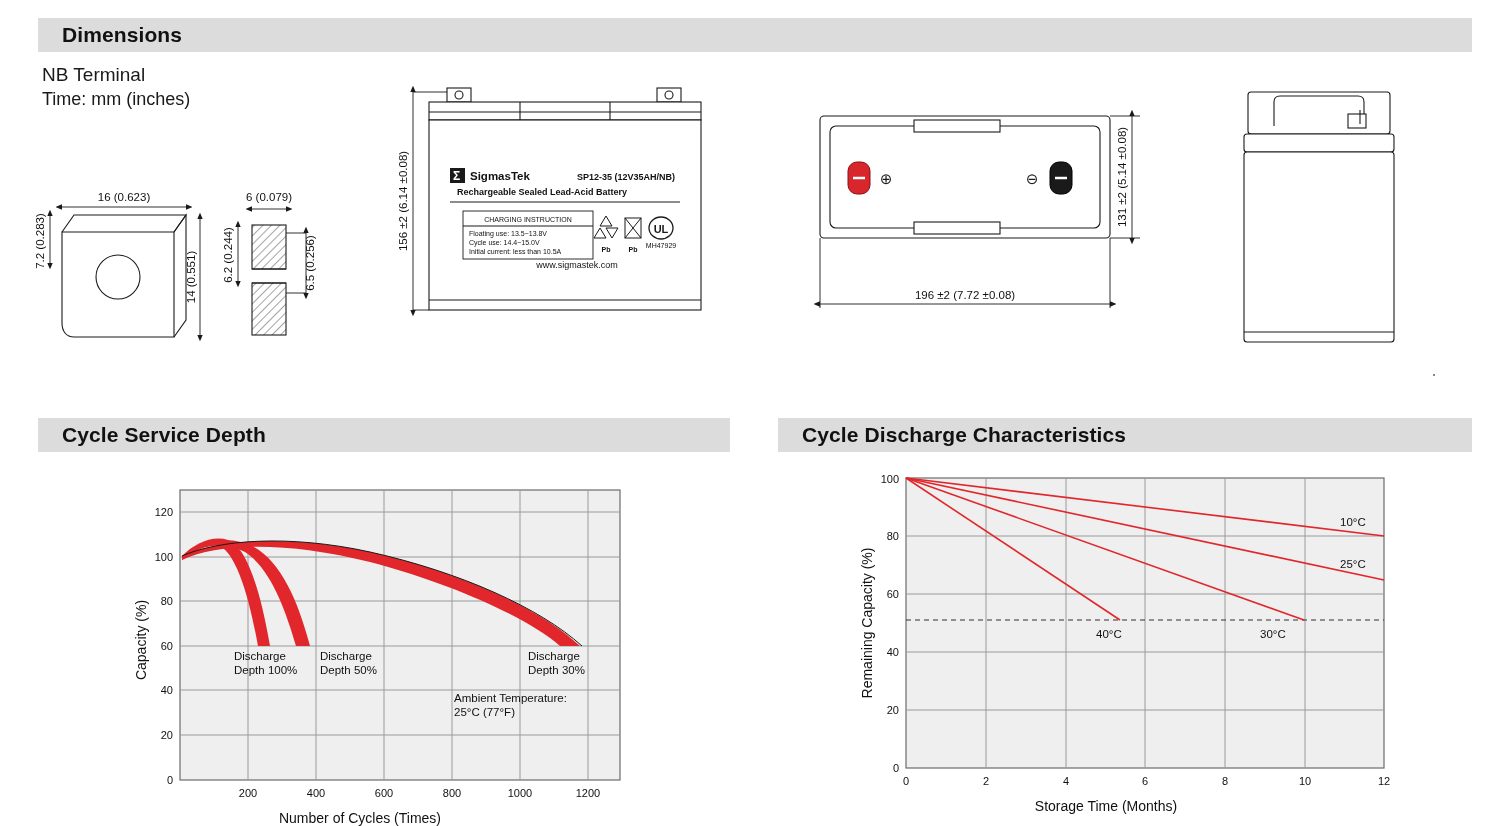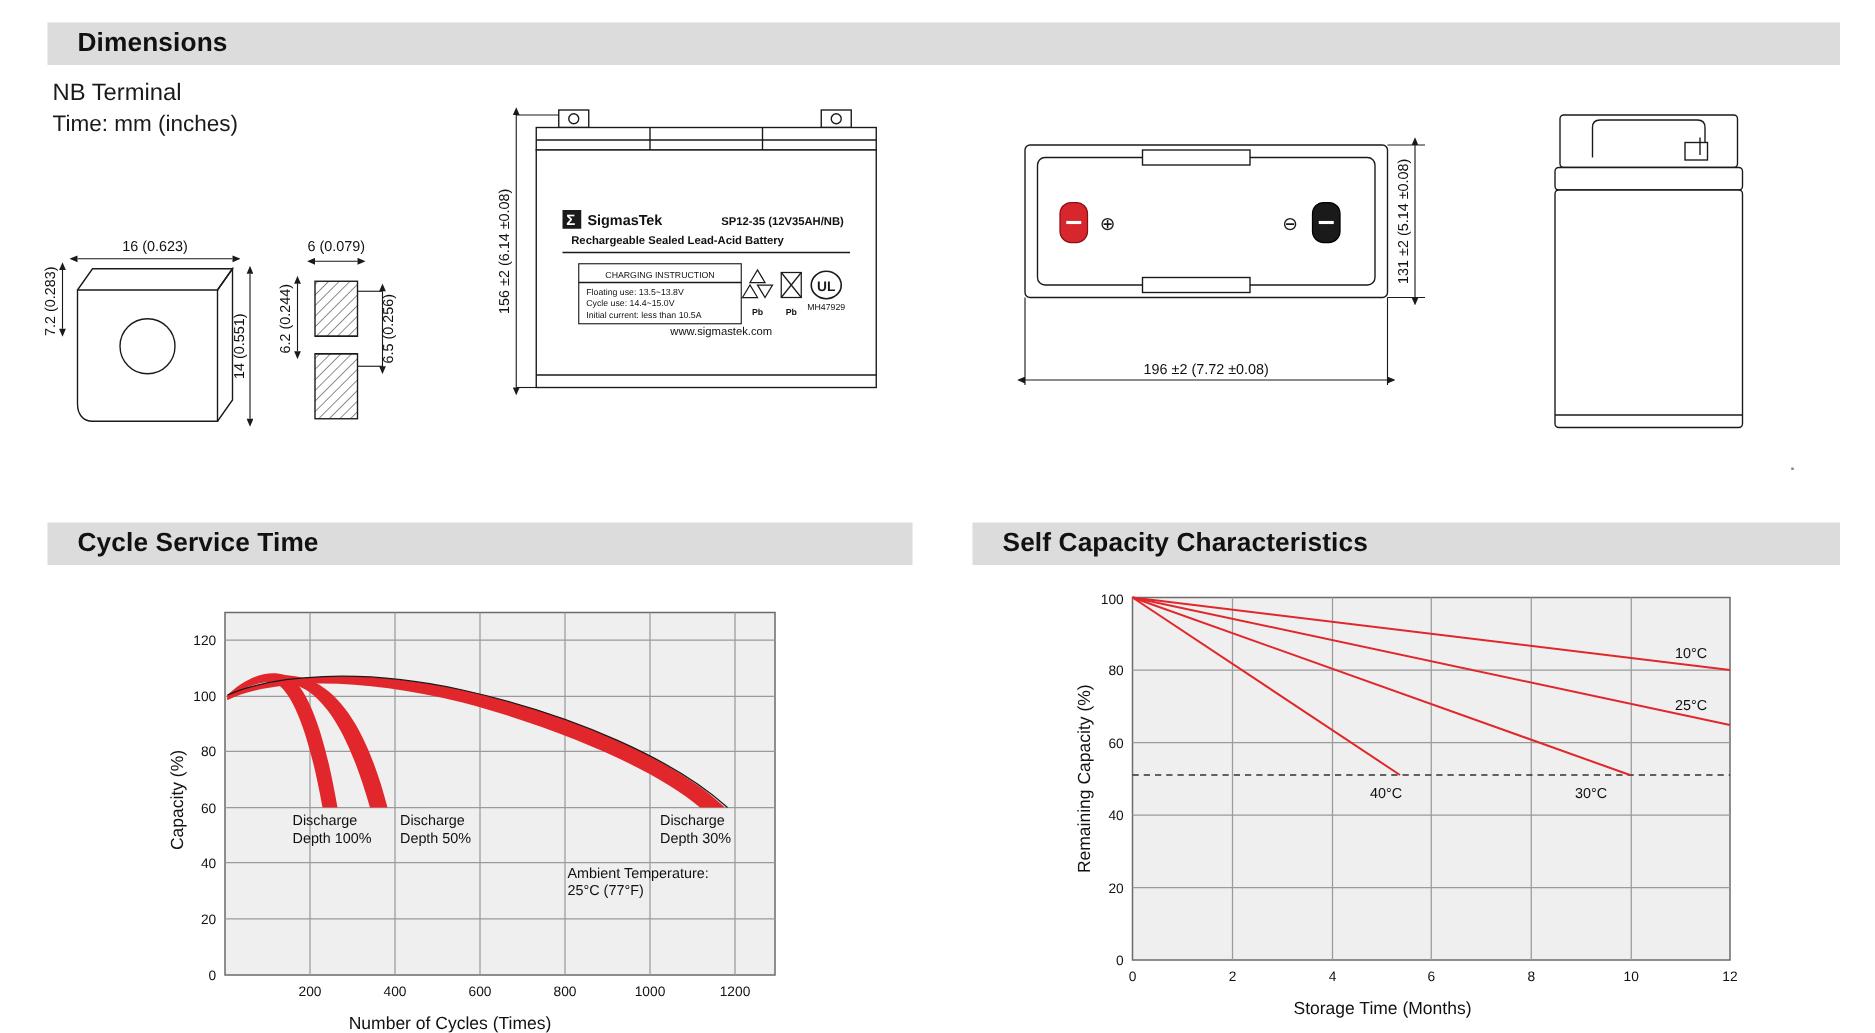--- a/index.html
+++ b/index.html
@@ -202,21 +202,21 @@
   <rect class="obj-fill" x="118" y="34" width="18" height="14"></rect>
   <line class="obj-line" x1="130" y1="30" x2="130" y2="44"></line>
   <rect class="obj-fill" x="14" y="54" width="150" height="18" rx="3"></rect>
   <rect class="obj-fill" x="14" y="72" width="150" height="190" rx="3"></rect>
   <line class="obj-line" x1="14" y1="252" x2="164" y2="252"></line>
 </svg>
 </div>
 <div class="dot" style="left:1433px;top:374px;"></div>
 
 <div class="section-bar" id="cycle-bar">
-  <span class="title">Cycle Service Time</span>
+  <span class="title">Cycle Service Depth</span>
 </div>
 
 <div class="chart-wrap" style="left:120px;top:480px;width:620px;height:350px;">
 <svg width="620" height="350" viewBox="0 0 620 350">
 
   <rect class="plot-bg" x="60" y="10" width="440" height="290"></rect>
 
   <line class="grid-line" x1="128" y1="10" x2="128" y2="300"></line>
   <line class="grid-line" x1="196" y1="10" x2="196" y2="300"></line>
   <line class="grid-line" x1="264" y1="10" x2="264" y2="300"></line>
@@ -265,21 +265,21 @@
   <text class="anno" x="408" y="194">Depth 30%</text>
   <text class="anno" x="334" y="222">Ambient Temperature:</text>
   <text class="anno" x="334" y="236">25°C (77°F)</text>
 
   <text class="axis-title" x="26" y="160" text-anchor="middle" transform="rotate(-90 26 160)">Capacity (%)</text>
   <text class="axis-title" x="240" y="343" text-anchor="middle">Number of Cycles (Times)</text>
 </svg>
 </div>
 
 <div class="section-bar" id="self-bar">
-  <span class="title">Self Capacity Characteristics</span>
+  <span class="title">Cycle Discharge Characteristics</span>
 </div>
 
 <div class="chart-wrap" style="left:848px;top:468px;width:620px;height:350px;">
 <svg width="620" height="350" viewBox="0 0 620 350">
   <rect class="plot-bg" x="58" y="10" width="478" height="290"></rect>
 
   <line class="grid-line" x1="138" y1="10" x2="138" y2="300"></line>
   <line class="grid-line" x1="218" y1="10" x2="218" y2="300"></line>
   <line class="grid-line" x1="297" y1="10" x2="297" y2="300"></line>
   <line class="grid-line" x1="377" y1="10" x2="377" y2="300"></line>

